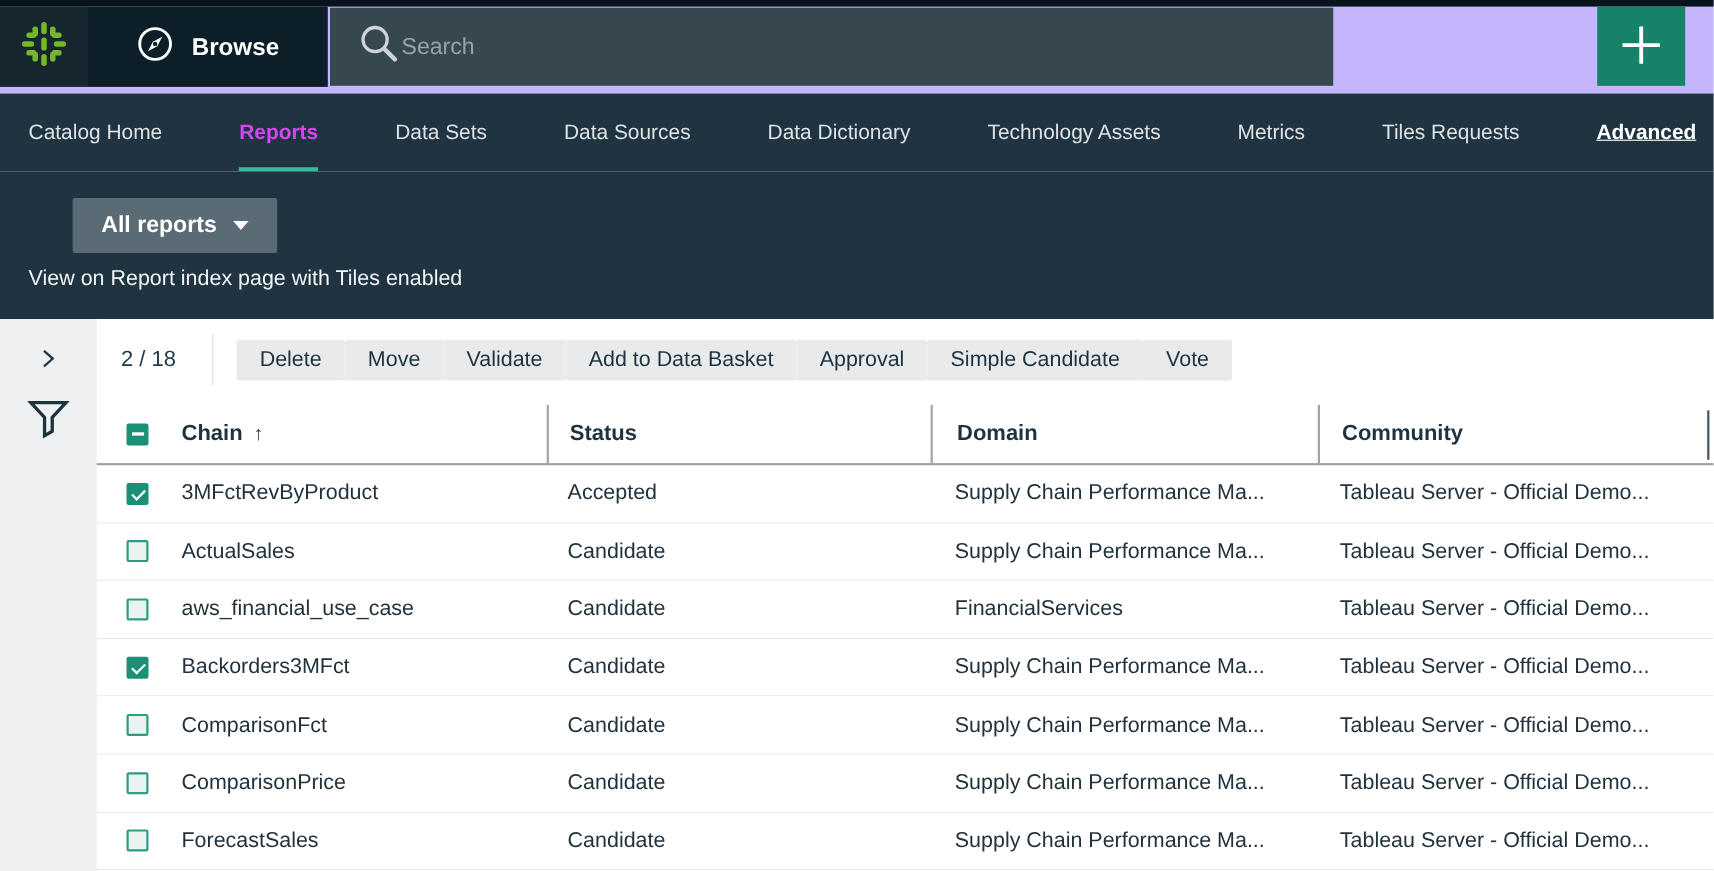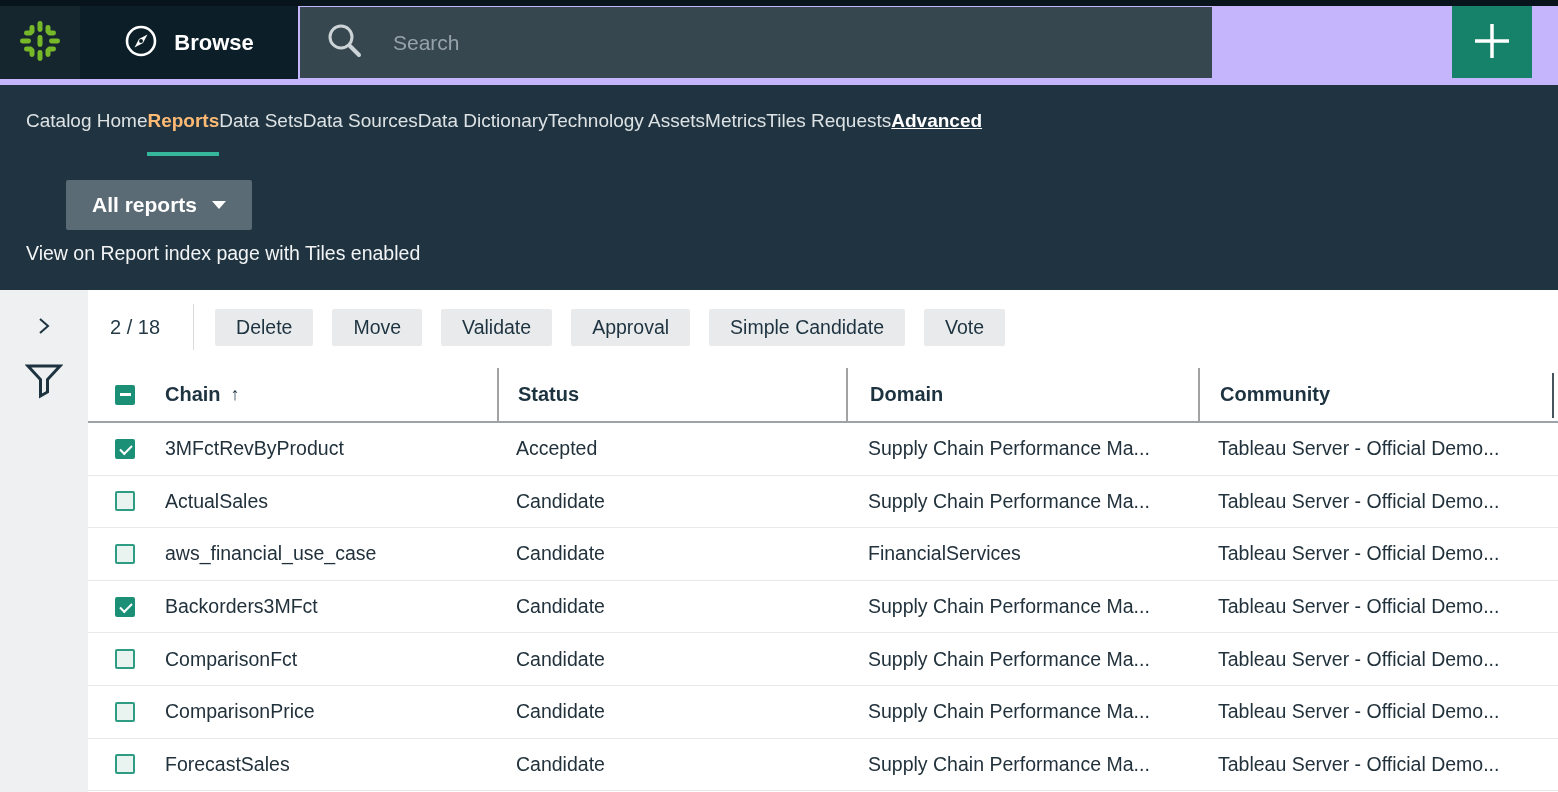--- a/index.html
+++ b/index.html
@@ -9,32 +9,32 @@
 
   
   .topbar { position:absolute; top:0; left:0; width:1558px; height:85px; background:#c4b5fd; }
   .topbar::before { content:""; position:absolute; top:0; left:0; right:0; height:6px; background:#08141c; }
   .logo-tile { position:absolute; left:0; top:6px; width:80px; height:73px; background:#16262f;
                display:flex; align-items:center; justify-content:center; cursor:pointer; }
   .browse-btn { position:absolute; left:80px; top:6px; width:218px; height:73px; background:#0c1f29;
                 display:flex; align-items:center; justify-content:center; gap:16px; cursor:pointer; }
   .browse-btn span.lbl { color:#fff; font-size:22px; font-weight:700; }
   .search-field { position:absolute; left:300px; top:7px; width:912px; height:71px; background:#37474f;
-                  display:flex; align-items:center; padding-left:25px; gap:28px; }
+                  display:flex; align-items:center; padding-left:25px; }
   .search-field input { background:transparent; border:none; outline:none; color:#dfe5e7;
                         font-size:21px; width:800px; font-family:inherit; }
   .search-field input::placeholder { color:#97a3aa; }
   .plus-btn { position:absolute; left:1452px; top:6px; width:80px; height:72px; background:#17826a;
               display:flex; align-items:center; justify-content:center; cursor:pointer; border:none; }
 
   
   .nav { position:absolute; top:85px; left:0; width:1558px; height:71px; background:#1f3340;
-         display:flex; align-items:stretch; padding-left:26px; white-space:nowrap; }
+         display:flex; align-items:stretch; gap:70px; padding-left:26px; white-space:nowrap; }
   .tab { position:relative; display:flex; align-items:center; color:#dde2e4; font-size:19px; cursor:pointer; }
-  .tab.active { color:#fdba74; font-weight:600; }
+  .tab.active { color:#d946ef; font-weight:600; }
   .tab.active::after { content:""; position:absolute; left:0; right:0; bottom:0; height:4px; background:#35b79b; }
   .tab.link { color:#fff; font-weight:700; text-decoration:underline; }
 
   
   .band { position:absolute; top:156px; left:0; width:1558px; height:134px; background:#1f3340; }
   .scope-btn { position:absolute; left:26px; top:24px; height:50px; padding:0 26px; background:#5b6b75;
                border:none; border-radius:2px; display:flex; align-items:center; gap:15px;
                color:#fff; font-size:21px; font-weight:700; cursor:pointer; font-family:inherit;margin-left:40px; }
   .caret-down { width:0; height:0; border-left:7px solid transparent; border-right:7px solid transparent;
                 border-top:8px solid #fff; display:inline-block; }
@@ -47,21 +47,21 @@
               display:flex; align-items:center; justify-content:center; cursor:pointer; }
   .rail-btn.collapse { top:17px; }
   .rail-btn.filter { top:72px; }
 
   .main { position:absolute; left:88px; top:0; width:1470px; height:502px; }
 
   
   .toolbar { position:absolute; left:0; top:12px; height:50px; display:flex; align-items:center; }
   .sel-count { color:#243a46; font-size:20px; margin-left:22px; }
   .tb-divider { width:1px; height:46px; background:#d9dcdf; margin-left:33px; margin-right:21px; }
-  .tb-buttons { display:flex; gap:19px; }
+  .tb-buttons { display:flex; }
   .tb-btn { height:37px; padding:0 21px; background:#e9eaec; border:none; border-radius:2px;
             color:#1d3340; font-size:19.5px; cursor:pointer; font-family:inherit; white-space:nowrap; }
 
   
   .tbl { position:absolute; left:0; top:78px; width:1470px; }
   .tbl-header { position:relative; height:55px; border-bottom:2px solid #9ba2a8;
                 display:grid; grid-template-columns:77px 332px 349px 352px minmax(0,1fr); align-items:center; }
   .tbl-header .hcell { font-weight:700; color:#1d3340; font-size:20px; white-space:nowrap; overflow:hidden;
                        position:relative; height:100%; display:flex; align-items:center; cursor:pointer; }
   .hcell.c-status, .hcell.c-domain, .hcell.c-community { border-left:2px solid #a3a3a3; }
@@ -189,20 +189,21 @@
 
     <div class="main">
 
       <div class="toolbar">
         <span class="sel-count">2 / 18</span>
         <span class="tb-divider"></span>
         <div class="tb-buttons">
           <button class="tb-btn">Delete</button>
           <button class="tb-btn">Move</button>
           <button class="tb-btn">Validate</button>
+          <button class="tb-btn">Add to Data Basket</button>
           <button class="tb-btn">Approval</button>
           <button class="tb-btn">Simple Candidate</button>
           <button class="tb-btn">Vote</button>
         </div>
       </div>
 
       <div class="tbl">
 
         <div class="tbl-header">
           <div class="cb-wrap">

